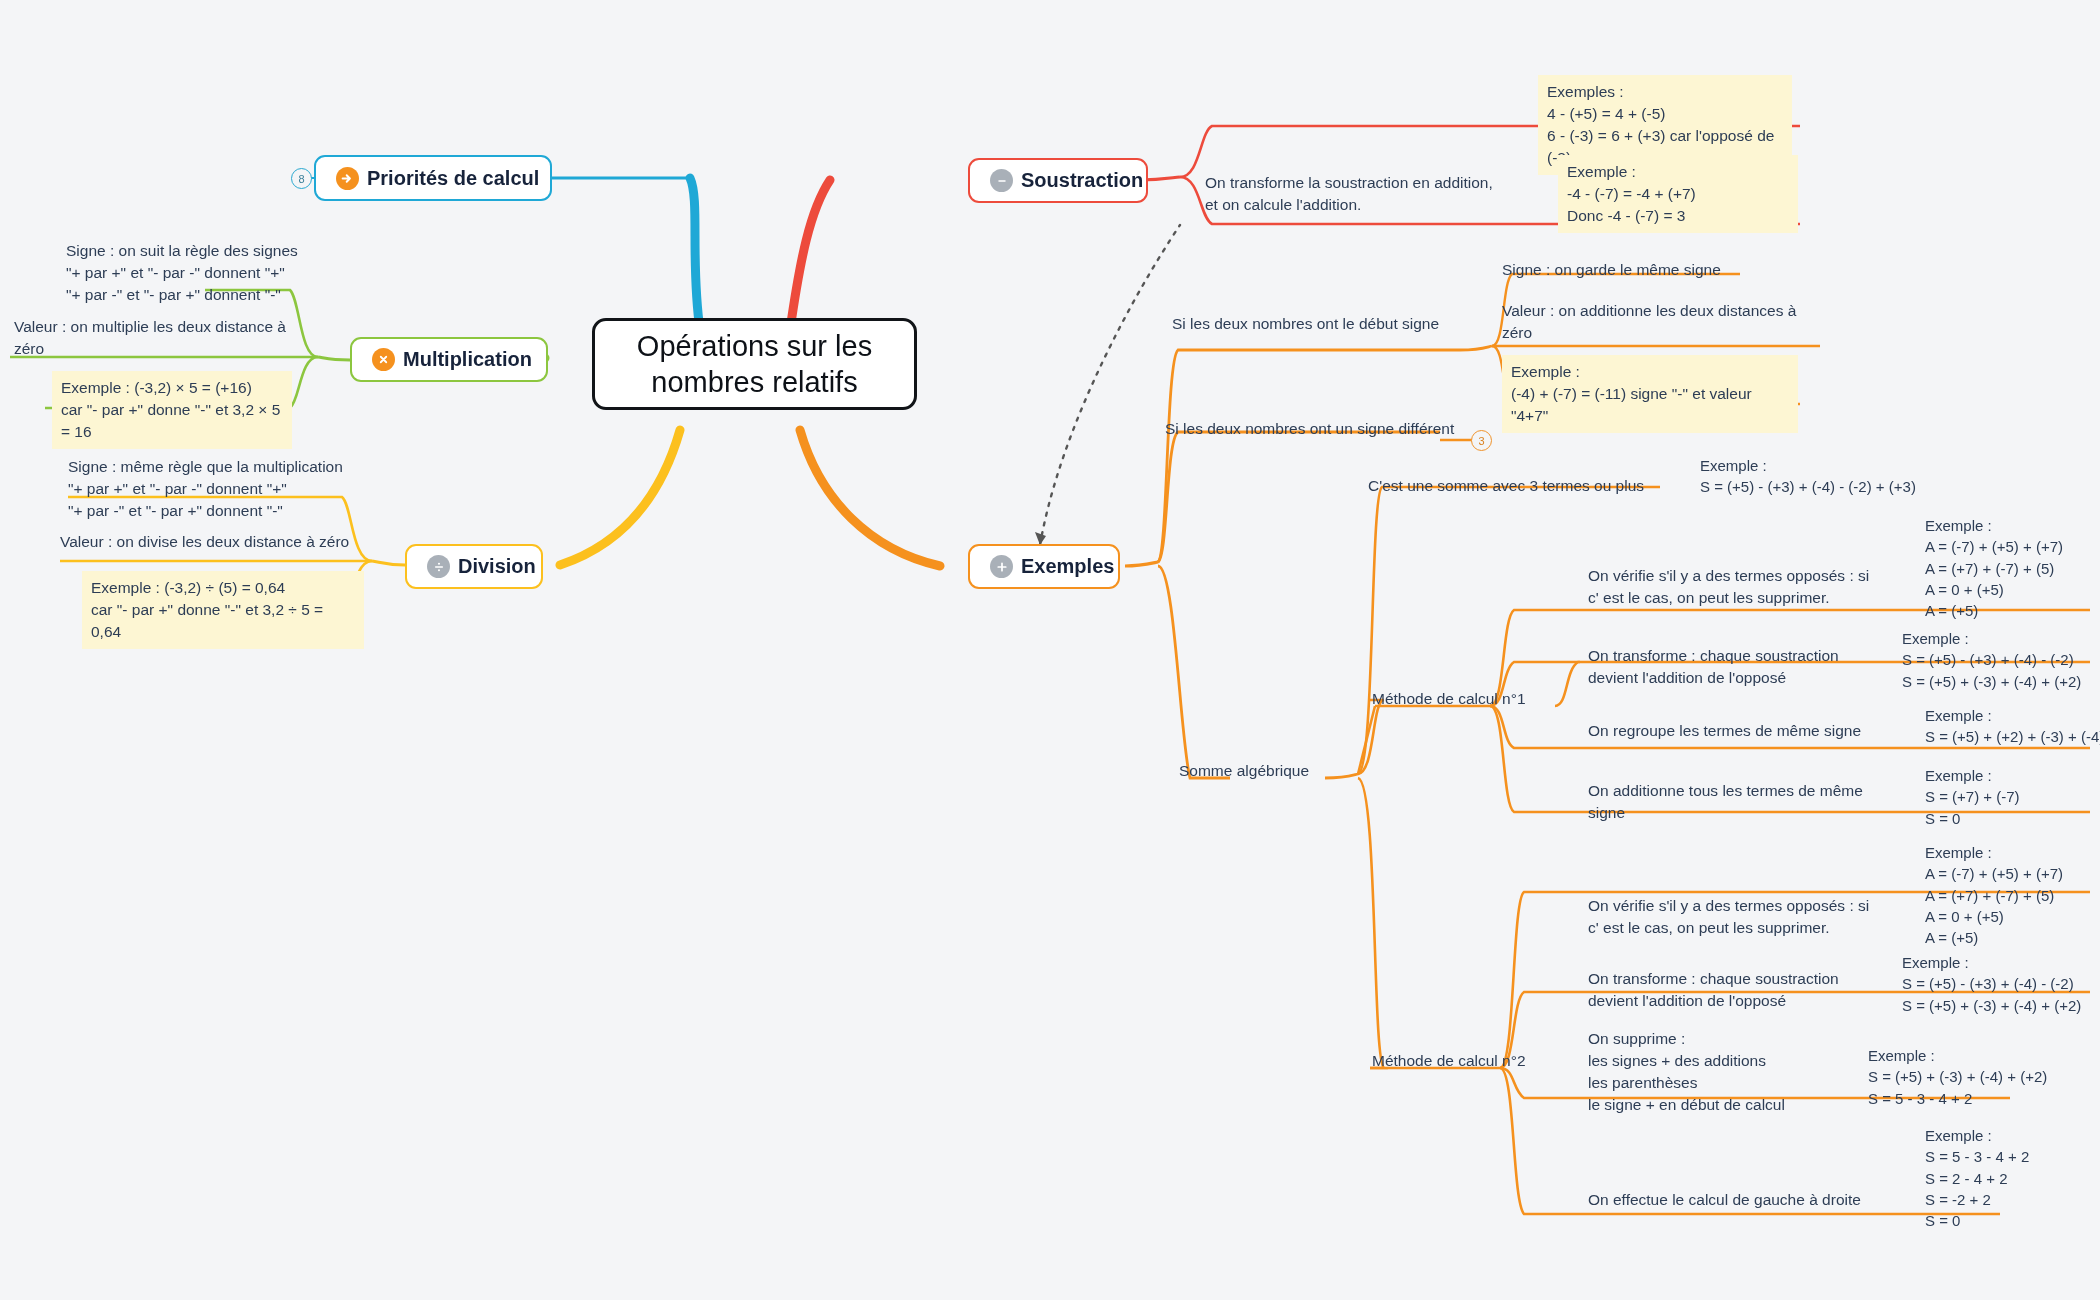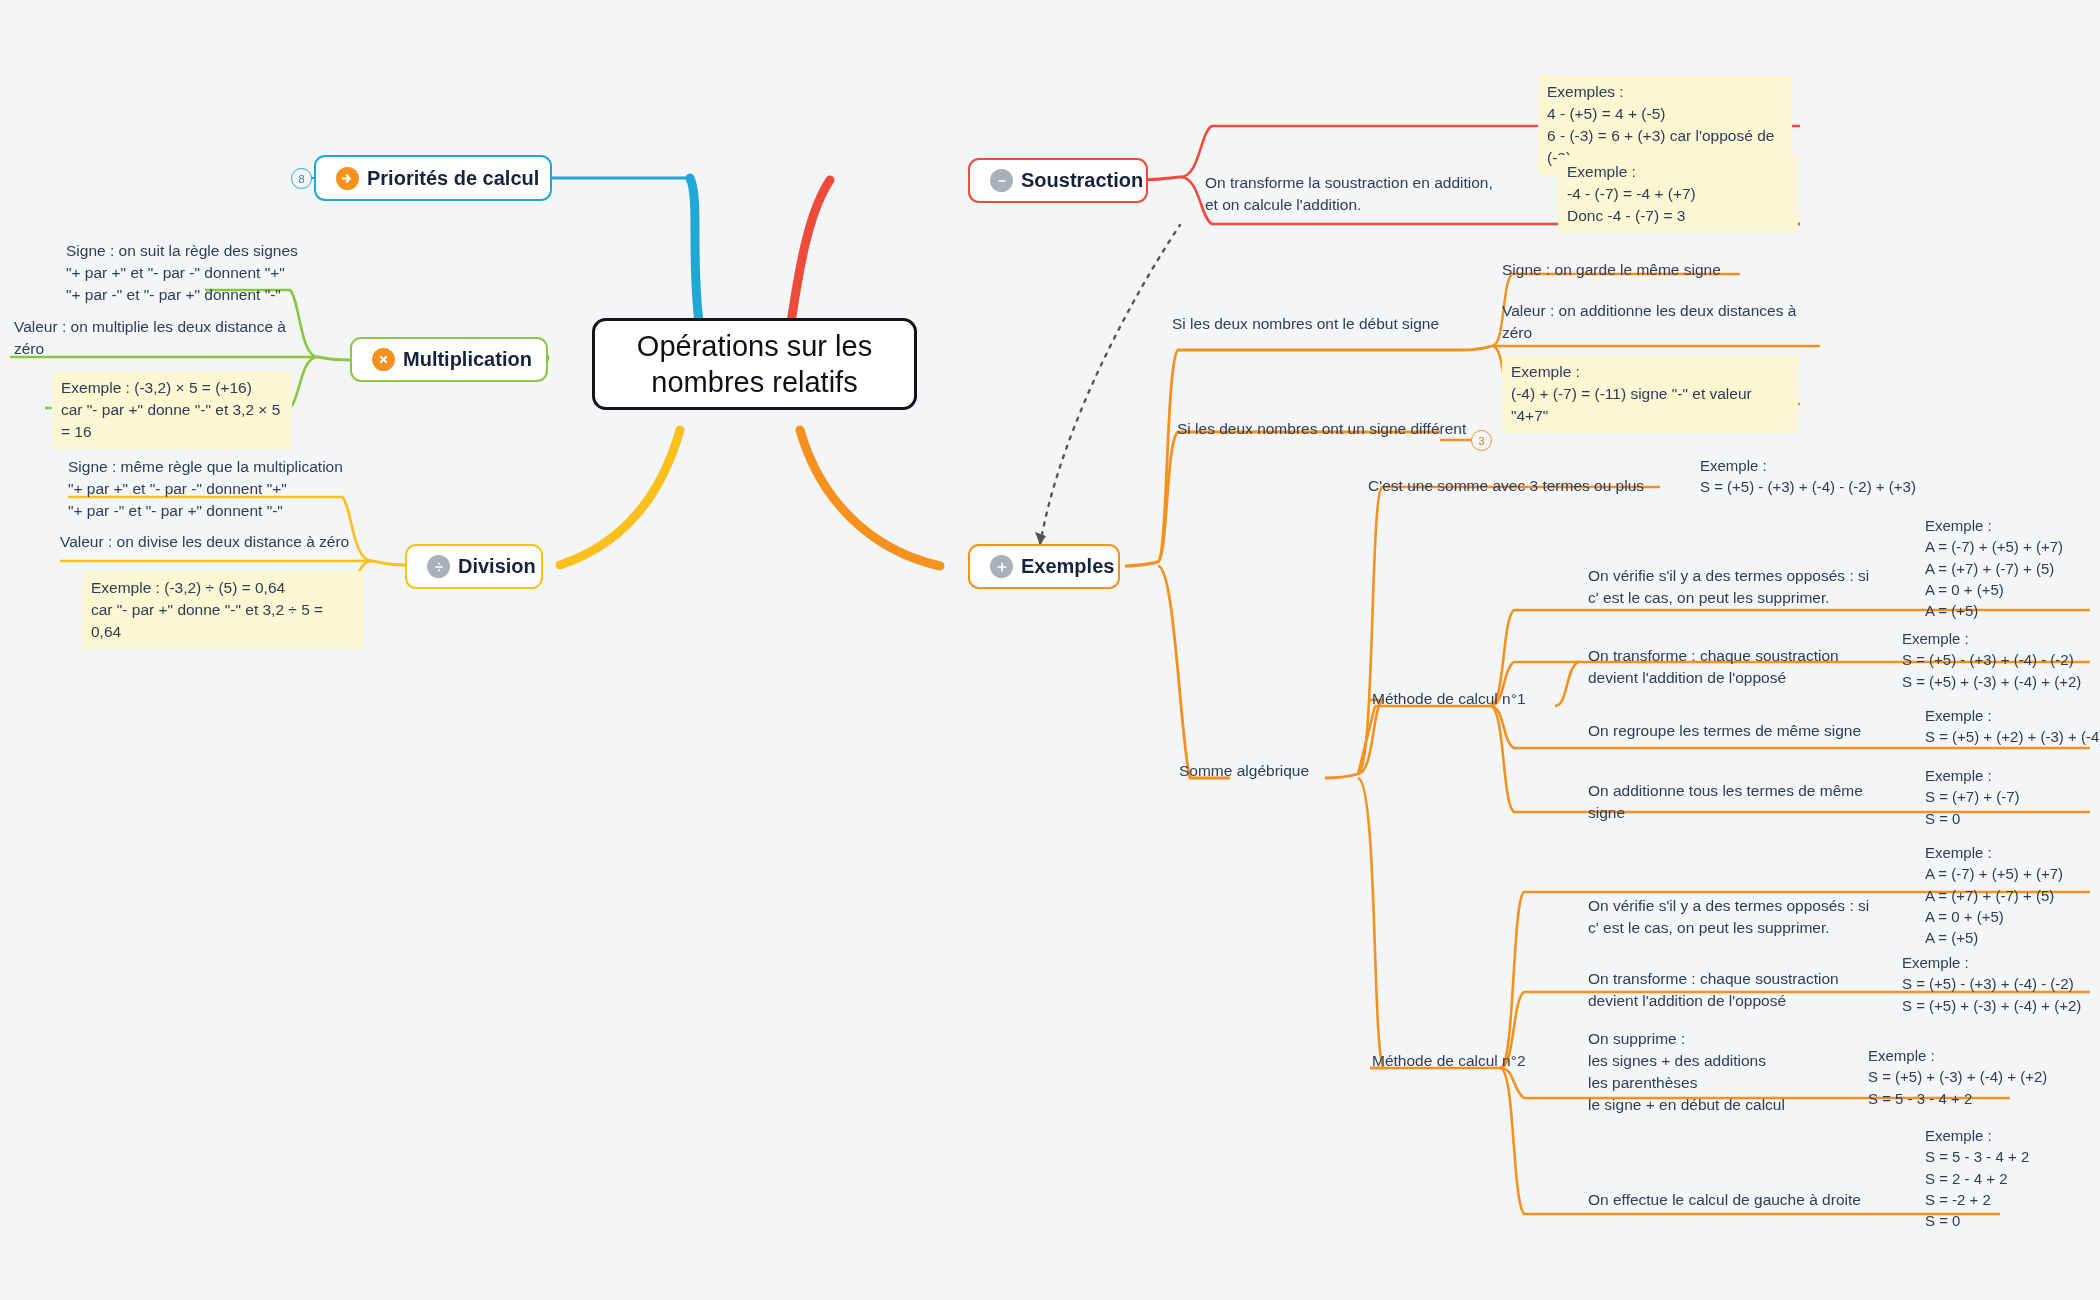--- a/index.html
+++ b/index.html
@@ -232,21 +232,21 @@
     </span>
     <span>Exemples</span>
   </div>
 
   <div class="leaf" style="left:1172px;top:313px;width:330px;">Si les deux nombres ont le début signe</div>
   <div class="leaf" style="left:1502px;top:259px;width:290px;">Signe : on garde le même signe</div>
   <div class="leaf" style="left:1502px;top:300px;width:310px;">Valeur : on additionne les deux distances à zéro</div>
   <div class="note" style="left:1502px;top:355px;width:296px;">Exemple :
 (-4) + (-7) = (-11)      signe "-" et valeur "4+7"</div>
 
-  <div class="leaf" style="left:1165px;top:418px;width:340px;margin-left:12px;">Si les deux nombres ont un signe différent</div>
+  <div class="leaf" style="left:1165px;top:418px;width:340px;">Si les deux nombres ont un signe différent</div>
   <div class="badge orange" style="left:1471px;top:430px;">3</div>
 
   <div class="leaf" style="left:1179px;top:760px;width:200px;">Somme algébrique</div>
   <div class="leaf" style="left:1368px;top:475px;width:290px;">C'est une somme avec 3 termes ou plus</div>
   <div class="leaf small" style="left:1700px;top:455px;width:290px;">Exemple :
 S = (+5) - (+3) + (-4) - (-2) + (+3)</div>
 
   <div class="leaf" style="left:1372px;top:688px;width:200px;">Méthode de calcul n°1</div>
 
   <div class="leaf" style="left:1588px;top:565px;width:290px;">On vérifie s'il y a des termes opposés : si c' est le cas, on peut les supprimer.</div>

